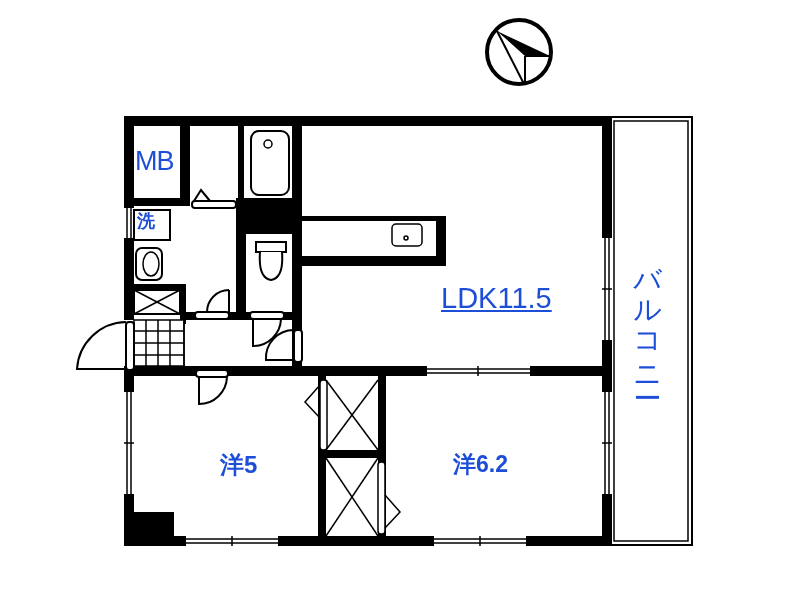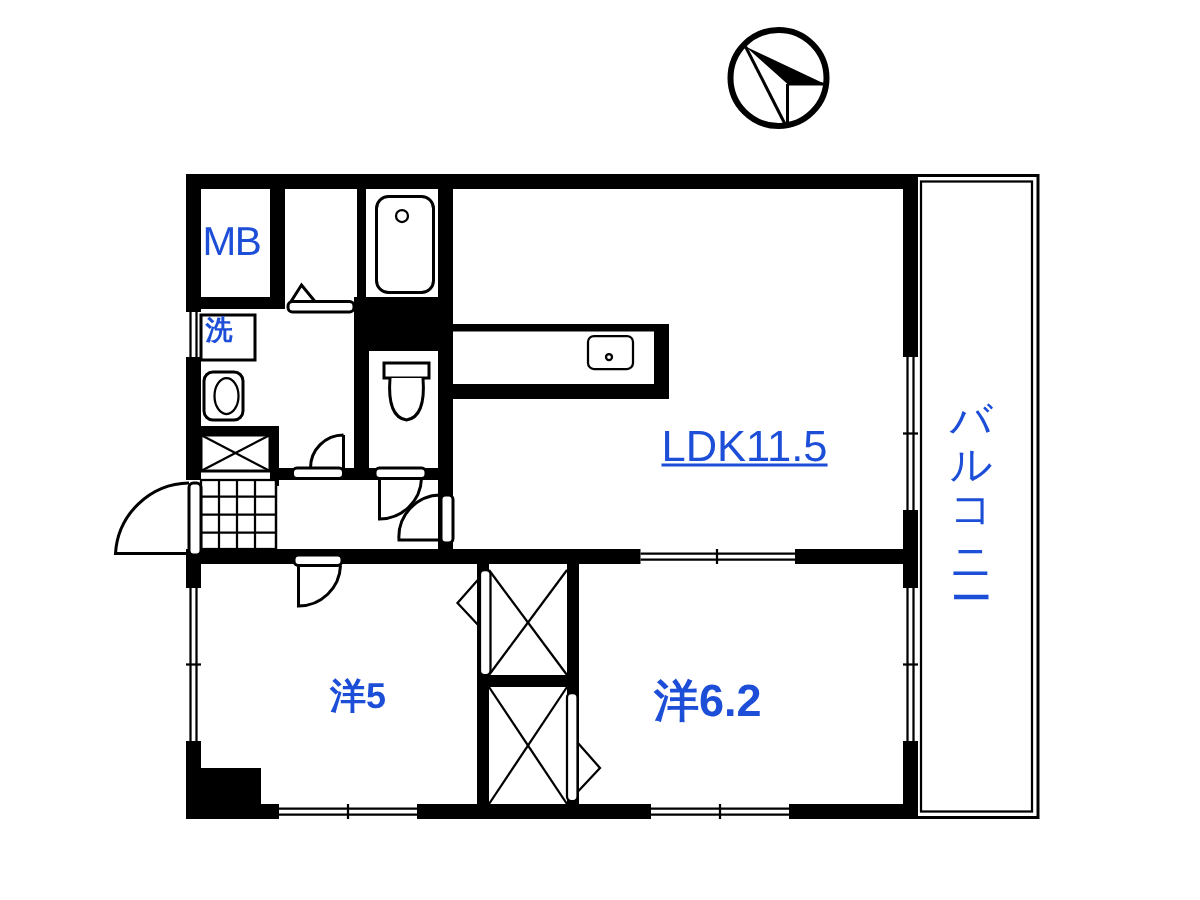--- a/index.html
+++ b/index.html
@@ -3,21 +3,21 @@
 <meta charset="utf-8">
 <style>
   html, body { margin: 0; padding: 0; background: #ffffff; }
   body { width: 800px; height: 600px; position: relative; overflow: hidden; font-family: "DejaVu Sans", sans-serif; }
   #plan { position: absolute; left: 0; top: 0; width: 800px; height: 600px; }
   .lbl { position: absolute; color: #1d4ed8; white-space: nowrap; line-height: 1; }
   .mb { left: 135px; top: 148px; font-family: "Liberation Sans", sans-serif; font-size: 27px; letter-spacing: -1px; }
   .wash { left: 137px; top: 212px; font-size: 18px; font-weight: bold; }
   .ldk { left: 441px; top: 284px; font-family: "Liberation Sans", sans-serif; font-size: 29px; text-decoration: underline; }
   .room5 { left: 200px; top: 453px; font-family: "Liberation Sans", sans-serif; font-size: 24px; font-weight: bold; margin-left: 20px; }
-  .room62 { left: 436px; top: 453px; font-family: "Liberation Sans", sans-serif; font-size: 30px; font-weight: bold; }
+  .room62 { left: 453px; top: 453px; font-family: "Liberation Sans", sans-serif; font-size: 23px; font-weight: bold; }
   .balcony { left: 627px; top: 248px; font-size: 28px; width: 34px; writing-mode: vertical-rl; text-orientation: upright; letter-spacing: 2px; }
 </style>
 </head>
 <body>
 
 <svg id="plan" viewBox="0 0 800 600" xmlns="http://www.w3.org/2000/svg">
 
   <g>
     <circle cx="519" cy="52" r="32" fill="none" stroke="#000" stroke-width="4"></circle>
     <polygon points="497,31 550,56 525,56" fill="#000"></polygon>

